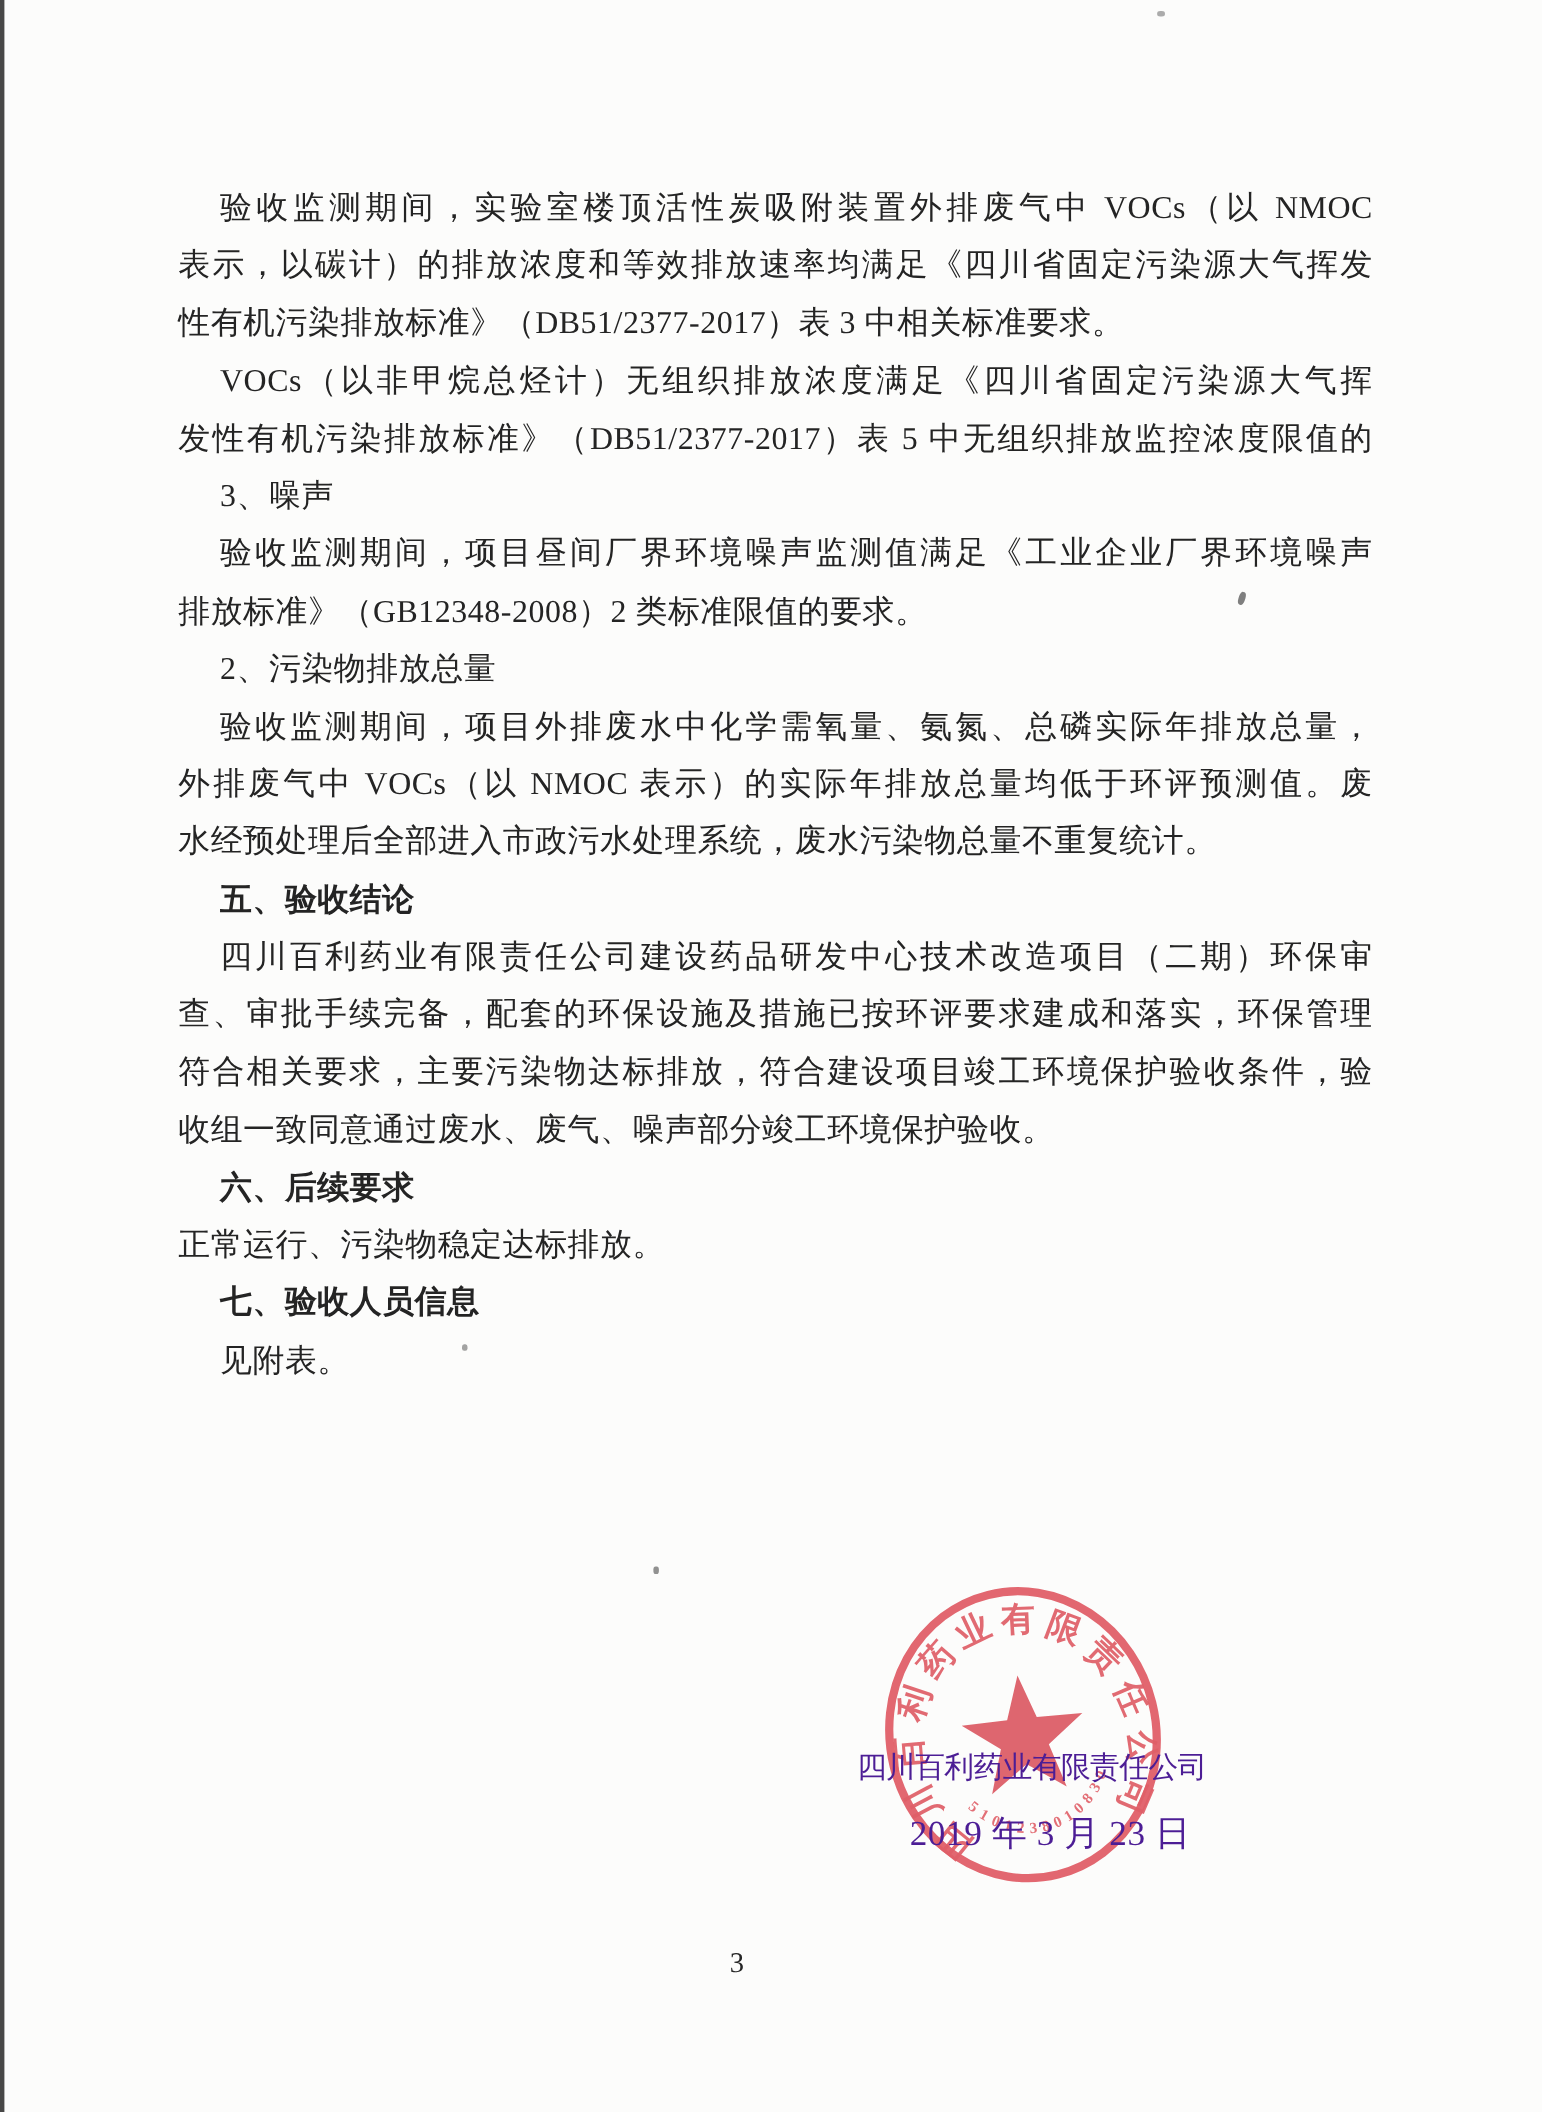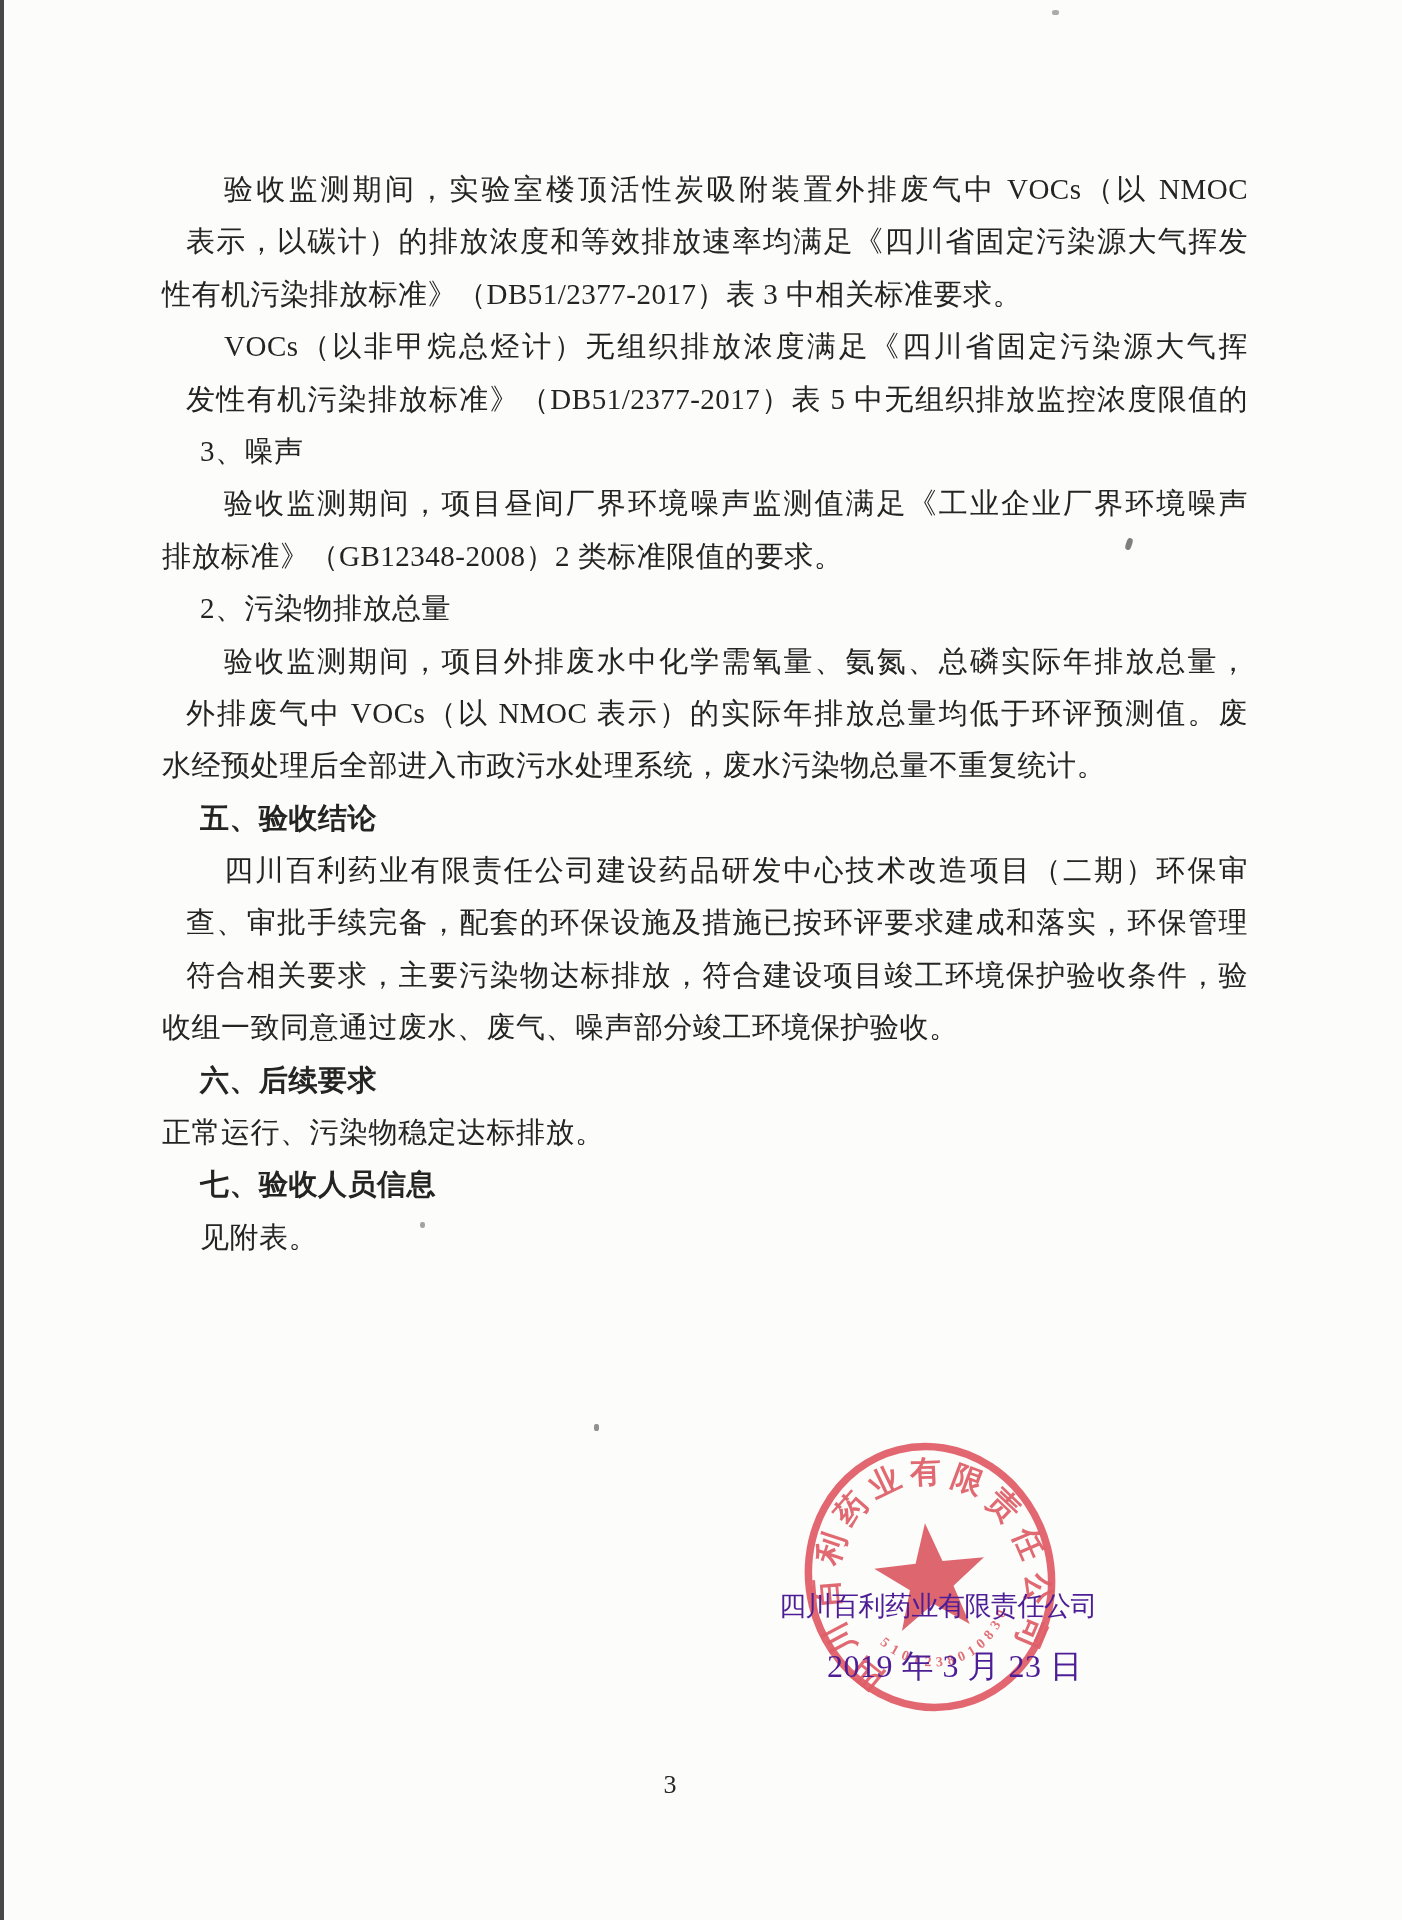--- a/index.html
+++ b/index.html
@@ -12,21 +12,21 @@
   .scan-edge{
     position:absolute;left:0;top:0;width:4px;height:1920px;
     background:#1f1f1f;opacity:.82;
   }
   .speck{position:absolute;background:#4a4a4a;border-radius:40%;}
   #doc-body{
     position:absolute;left:162px;top:163px;width:1086px;
     font-size:29px;line-height:52.4px;letter-spacing:.5px;
   }
   #doc-body .line{height:52.4px;white-space:nowrap;}
-  #doc-body .just{white-space:normal;text-align:justify;text-align-last:justify;margin-left:24px;}
+  #doc-body .just{white-space:normal;text-align:justify;text-align-last:justify;}
   #doc-body .indent{text-indent:38px;}
   #doc-body .bold{font-weight:bold;}
   .sig{position:absolute;z-index:3;color:#4c1d95;margin-top:32px;}
   #sig-company{left:779px;top:1556px;font-size:27px;letter-spacing:-.5px;}
   #sig-date{left:827px;top:1613px;font-size:32px;letter-spacing:.5px;}
   #seal{position:absolute;left:799px;top:1440px;width:262px;height:274px;z-index:2;opacity:.88;}
   #page-number{
     position:absolute;left:640px;top:1770px;width:60px;text-align:center;
     font-size:26px;color:#262626;
   }

